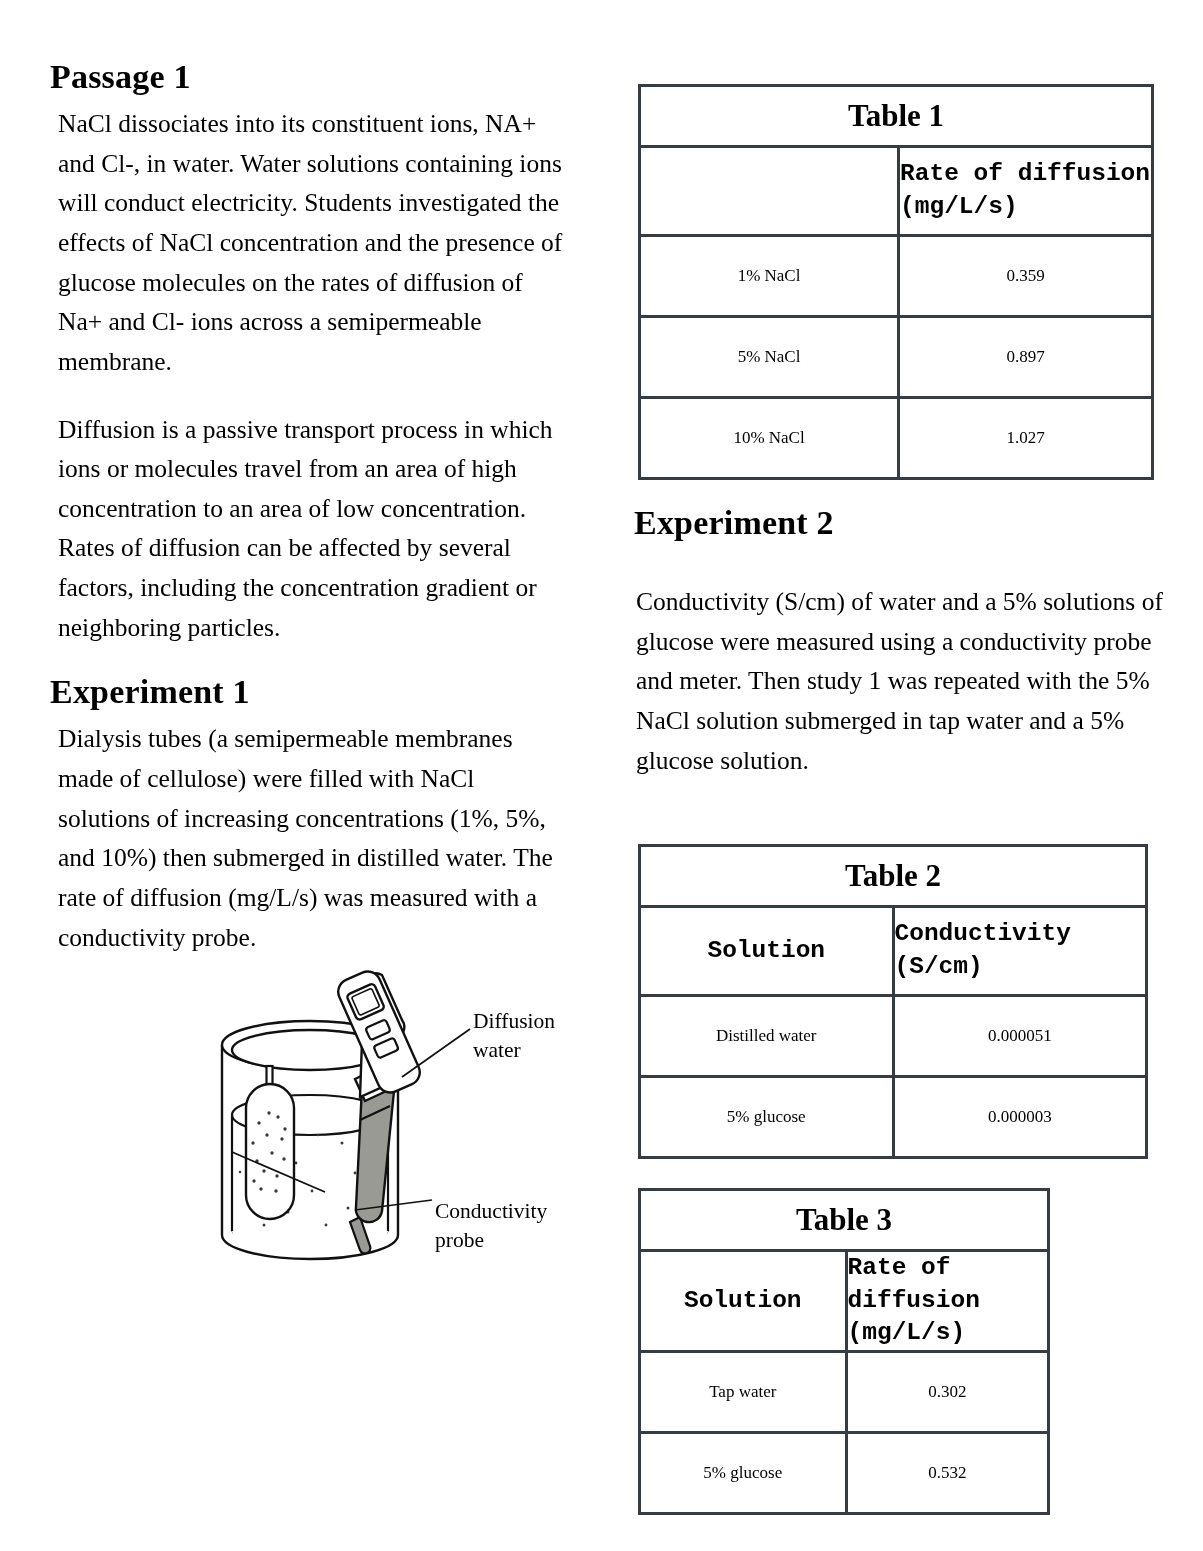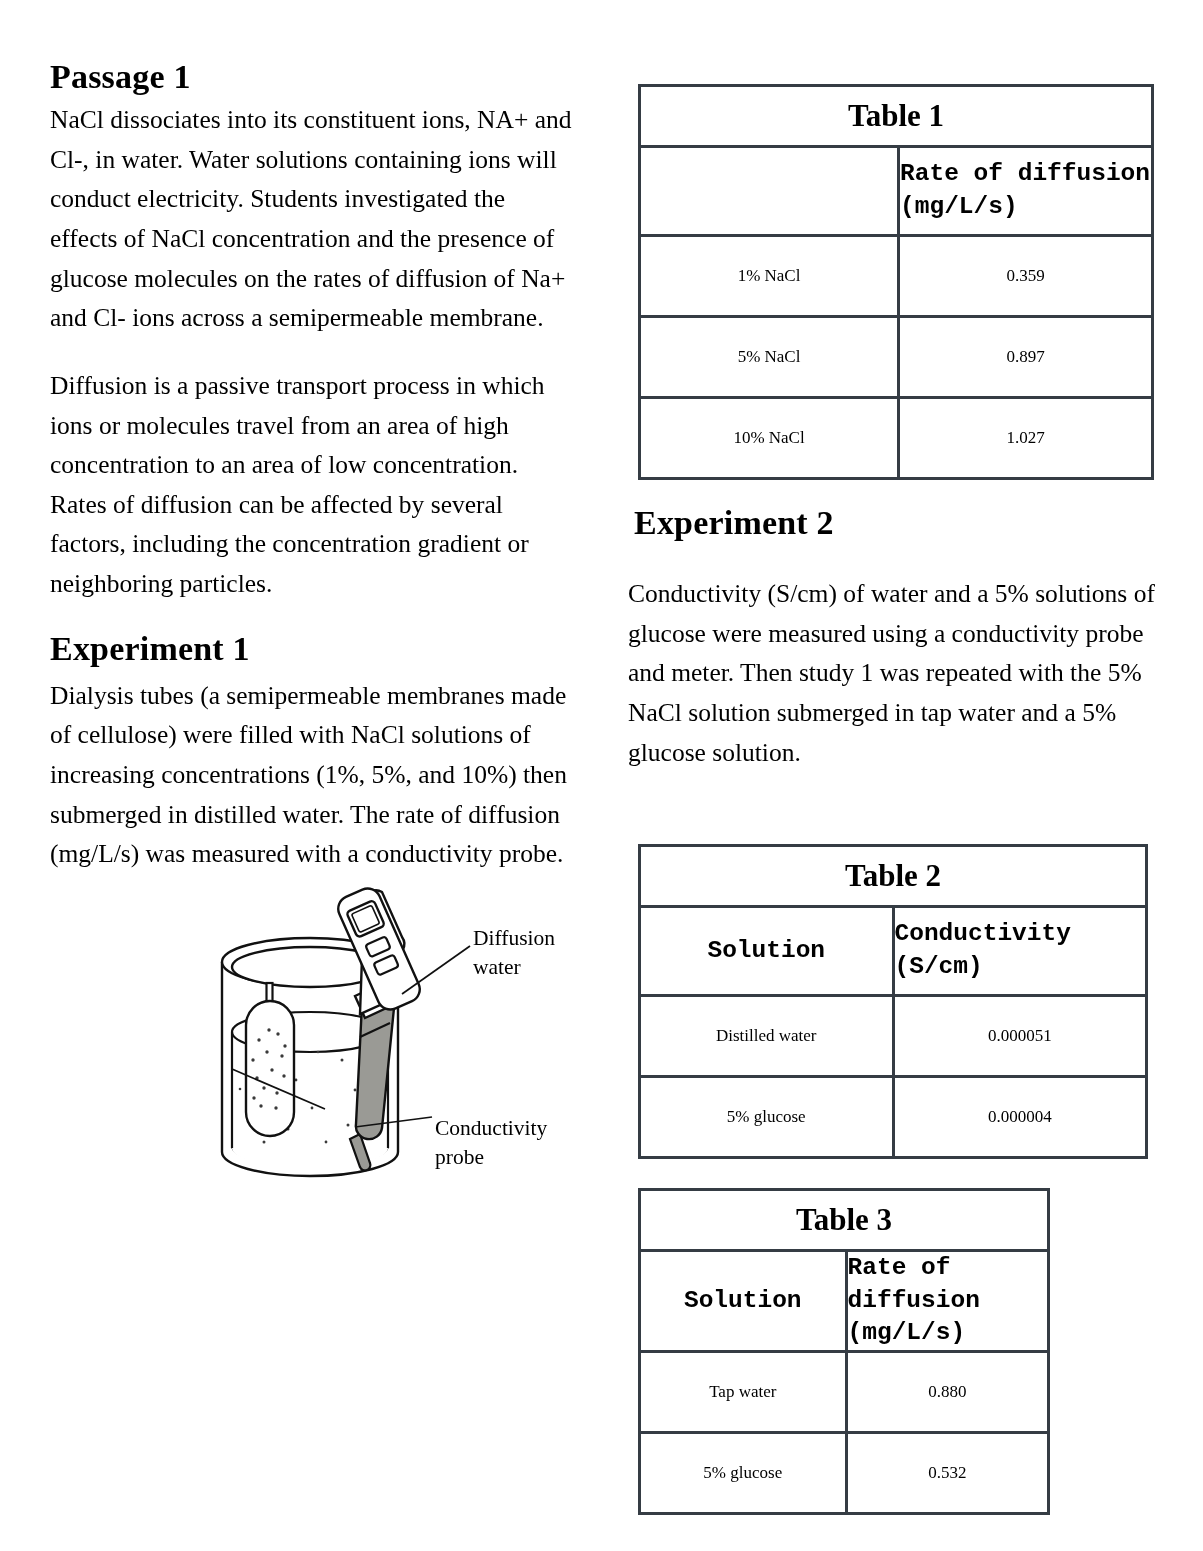--- a/index.html
+++ b/index.html
@@ -41,21 +41,21 @@
     line-height: 1.12;
     letter-spacing: 0.2px;
   }
   h1.section-head.exp {
     margin-top: 26px;
     margin-bottom: 8px;
   }
   p.body-text {
     font-size: 25.5px;
     line-height: 1.555;
-    margin: 0;
+    margin: 8px;
     text-align: left;
   }
   p.body-text + p.body-text {
     margin-top: 28px;
   }
 
   
   .figure-wrap {
     position: relative;
     margin-top: 10px;
@@ -337,21 +337,21 @@
               <span>Conductivity</span><br>
               <span>(S/cm)</span>
             </td>
           </tr>
           <tr>
             <td class="tbl-cell">Distilled water</td>
             <td class="tbl-cell">0.000051</td>
           </tr>
           <tr>
             <td class="tbl-cell">5% glucose</td>
-            <td class="tbl-cell">0.000004</td>
+            <td class="tbl-cell">0.000003</td>
           </tr>
         </tbody>
       </table>
     </div>
 
     <div class="table-block t3">
       <table class="data-table">
         <colgroup>
             <col style="width:50.5%">
             <col style="width:49.5%">
@@ -364,21 +364,21 @@
             <td class="tbl-colhead center">
               <span>Solution</span>
             </td>
             <td class="tbl-colhead">
               <span>Rate of diffusion</span><br>
               <span>(mg/L/s)</span>
             </td>
           </tr>
           <tr>
             <td class="tbl-cell">Tap water</td>
-            <td class="tbl-cell">0.880</td>
+            <td class="tbl-cell">0.302</td>
           </tr>
           <tr>
             <td class="tbl-cell">5% glucose</td>
             <td class="tbl-cell">0.532</td>
           </tr>
         </tbody>
       </table>
     </div>
 
   </div>

